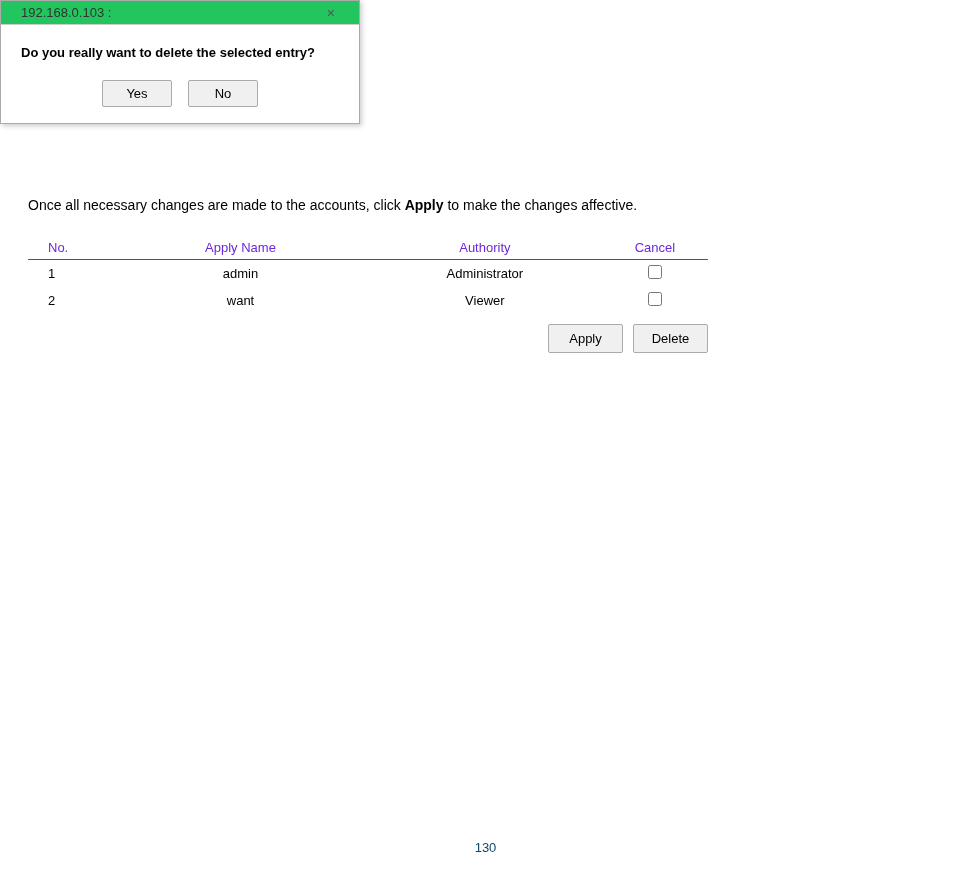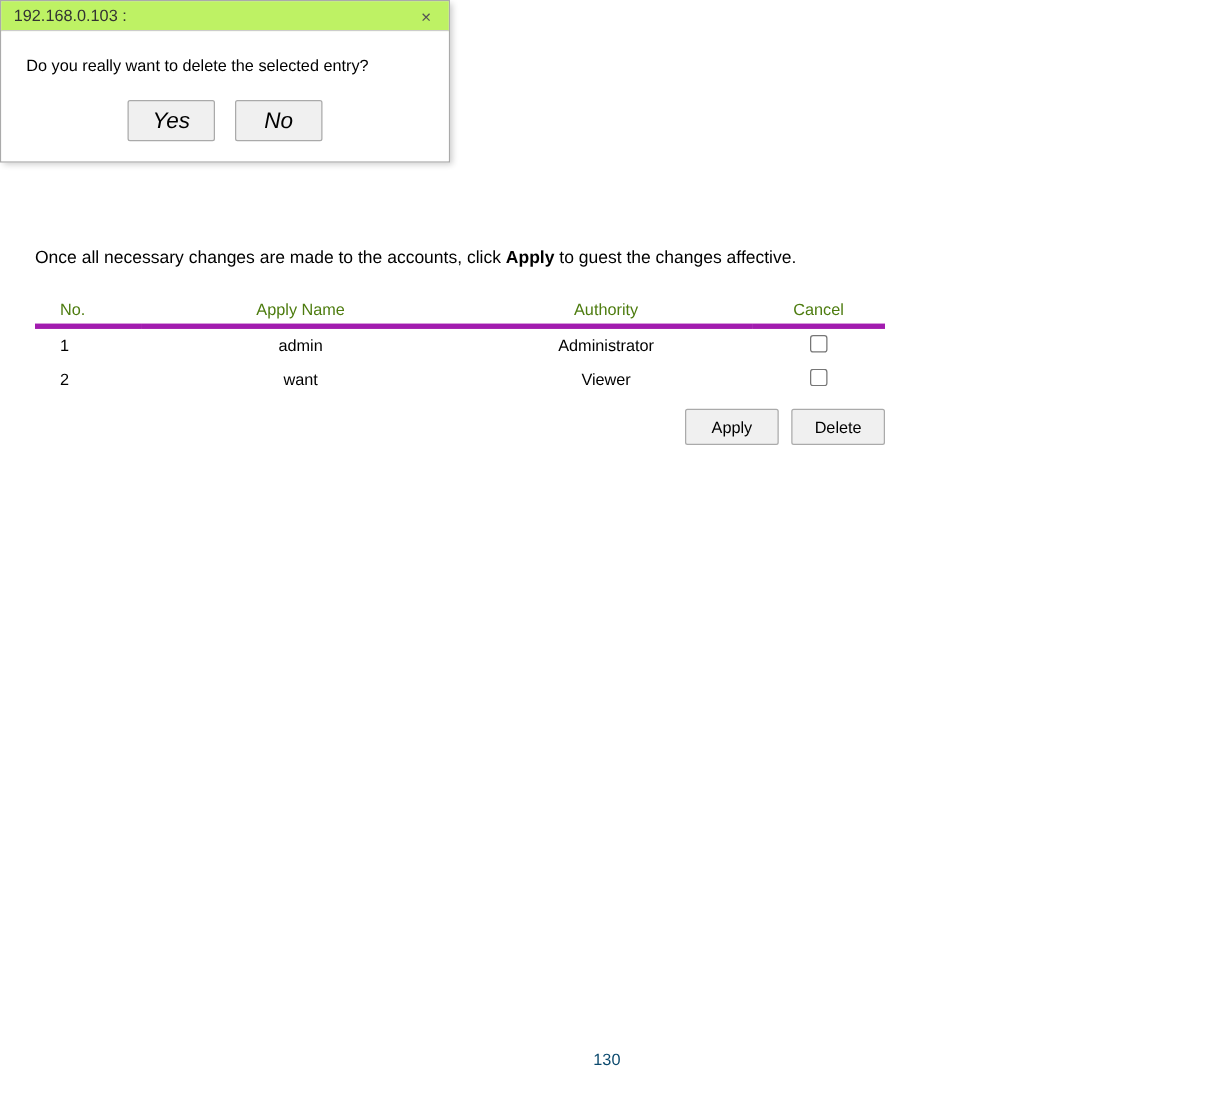--- a/index.html
+++ b/index.html
@@ -31,22 +31,22 @@
       top: 0;
       left: 0;
       width: 360px;
       border: 1px solid #aaaaaa;
       background: #f0f0f0;
       padding: 0;
       box-shadow: 2px 2px 5px rgba(0,0,0,0.2);
     }
 
     .dialog-titlebar {
-      background: #bef264;
-      padding: 4px 10px;
+      background: #22c55e;
+      padding: 4px 20px;
       display: flex;
       justify-content: space-between;
       align-items: center;
       border-bottom: 1px solid #cccccc;
     }
 
     .dialog-title {
       font-size: 13px;
       color: #333;
     }
@@ -63,37 +63,37 @@
 
     .dialog-body {
       padding: 20px 20px 16px 20px;
       background: #ffffff;
     }
 
     .dialog-message {
       font-size: 13px;
       margin-bottom: 20px;
       color: #000;
+      font-weight: bold;
     }
 
     .dialog-buttons {
       display: flex;
       justify-content: center;
       gap: 16px;
     }
 
     .dialog-btn {
       min-width: 70px;
       padding: 5px 16px;
       border: 1px solid #aaaaaa;
       background: #f0f0f0;
-      font-size: 18px;
+      font-size: 13px;
       cursor: pointer;
       border-radius: 2px;
-      font-style: italic;
     }
 
     
     .main-content {
       margin-top: 185px;
       padding-left: 8px;
     }
 
     .instruction-text {
       font-size: 14px;
@@ -122,22 +122,22 @@
       border-collapse: collapse;
       width: 680px;
       margin-bottom: 10px;
     }
 
     .user-table th {
       font-weight: normal;
       font-size: 13px;
       text-align: center;
       padding: 4px 8px;
-      border-bottom: 4px solid #a21caf;
-      color: #4d7c0f;
+      border-bottom: 1px solid #a21caf;
+      color: #6d28d9;
     }
 
     .user-table th.col-no {
       width: 80px;
       text-align: left;
       padding-left: 20px;
     }
 
     .user-table th.col-username {
       width: 240px;
@@ -235,21 +235,21 @@
       <div class="dialog-buttons">
         <button class="dialog-btn">Yes</button>
         <button class="dialog-btn">No</button>
       </div>
     </div>
   </div>
 
   <div class="main-content">
 
     <p class="instruction-text">
-      <span>Once all necessary changes are made to the accounts, click </span><strong>Apply</strong><span> to guest the changes affective.</span>
+      <span>Once all necessary changes are made to the accounts, click </span><strong>Apply</strong><span> to make the changes affective.</span>
     </p>
 
     <div class="user-list-section">
 
       <table class="user-table">
         <thead>
           <tr>
             <th class="col-no">No.</th>
             <th class="col-username">Apply Name</th>
             <th class="col-authority">Authority</th>

